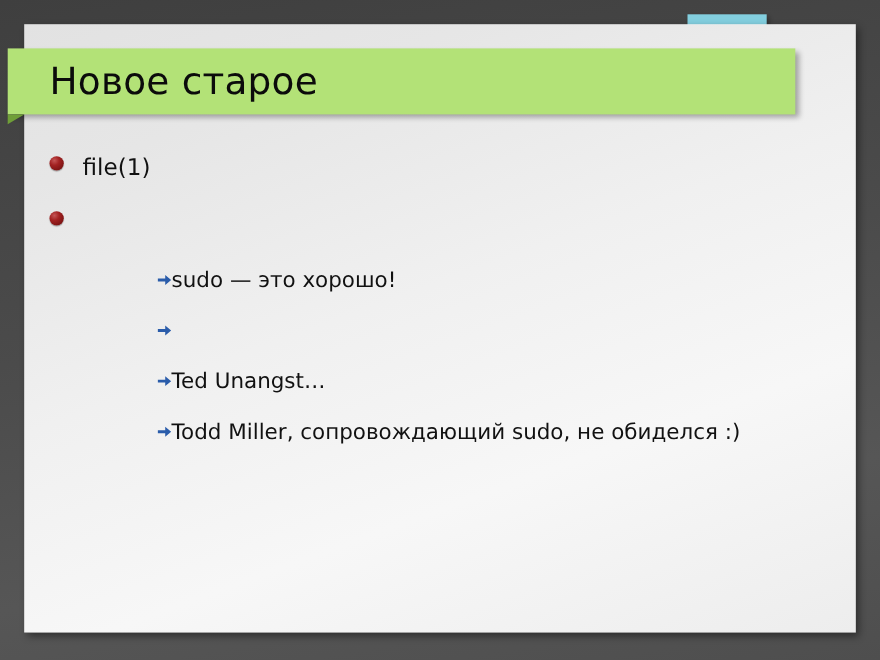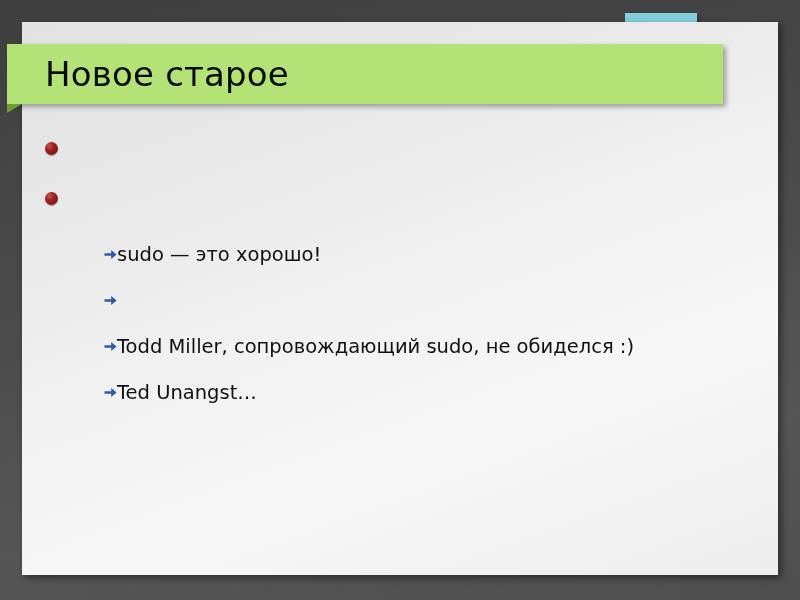--- a/index.html
+++ b/index.html
@@ -115,39 +115,40 @@
 
   .arrow {
     position: absolute;
     left: 81px;
     top: 15px;
     width: 15px;
     height: 15px;
   }
   .arrow svg { display: block; }
 
-  .sp-sub { margin-top: 2px; }
+  .sp-sub { margin-top: 2px; margin-left: 39px; }
 </style>
 </head>
 <body>
 
 <div id="stage">
 
   <div class="deco-blue"></div>
 
   <div class="slide"></div>
 
   <div class="title-band"></div>
   <div class="band-fold"></div>
   <div class="title-text">Новое старое</div>
 
   <div class="content">
 
     <div class="bullet-l1">
       <span class="dot"></span>
+      <span class="lbl">file(1)</span>
     </div>
 
     <div class="bullet-l1">
       <span class="dot"></span>
     </div>
 
     <div class="sp-sub">
 
       <div class="bullet-l2">
         <span class="arrow">
@@ -165,27 +166,27 @@
           </svg>
         </span>
       </div>
 
       <div class="bullet-l2">
         <span class="arrow">
           <svg width="15" height="15" viewBox="0 0 15 15" aria-hidden="true">
             <path d="M1.5 6.2 H8.2 V3.0 L13.6 7.5 L8.2 12.0 V8.8 H1.5 Z" fill="#2a5caa"></path>
           </svg>
         </span>
-        <span>Todd Miller, сопровождающий sudo, не обиделся :)</span>
+        <span>Ted Unangst…</span>
       </div>
 
       <div class="bullet-l2">
         <span class="arrow">
           <svg width="15" height="15" viewBox="0 0 15 15" aria-hidden="true">
             <path d="M1.5 6.2 H8.2 V3.0 L13.6 7.5 L8.2 12.0 V8.8 H1.5 Z" fill="#2a5caa"></path>
           </svg>
         </span>
-        <span>Ted Unangst…</span>
+        <span>Todd Miller, сопровождающий sudo, не обиделся :)</span>
       </div>
 
     </div>
   </div>
 </div>
 
 </body></html>

